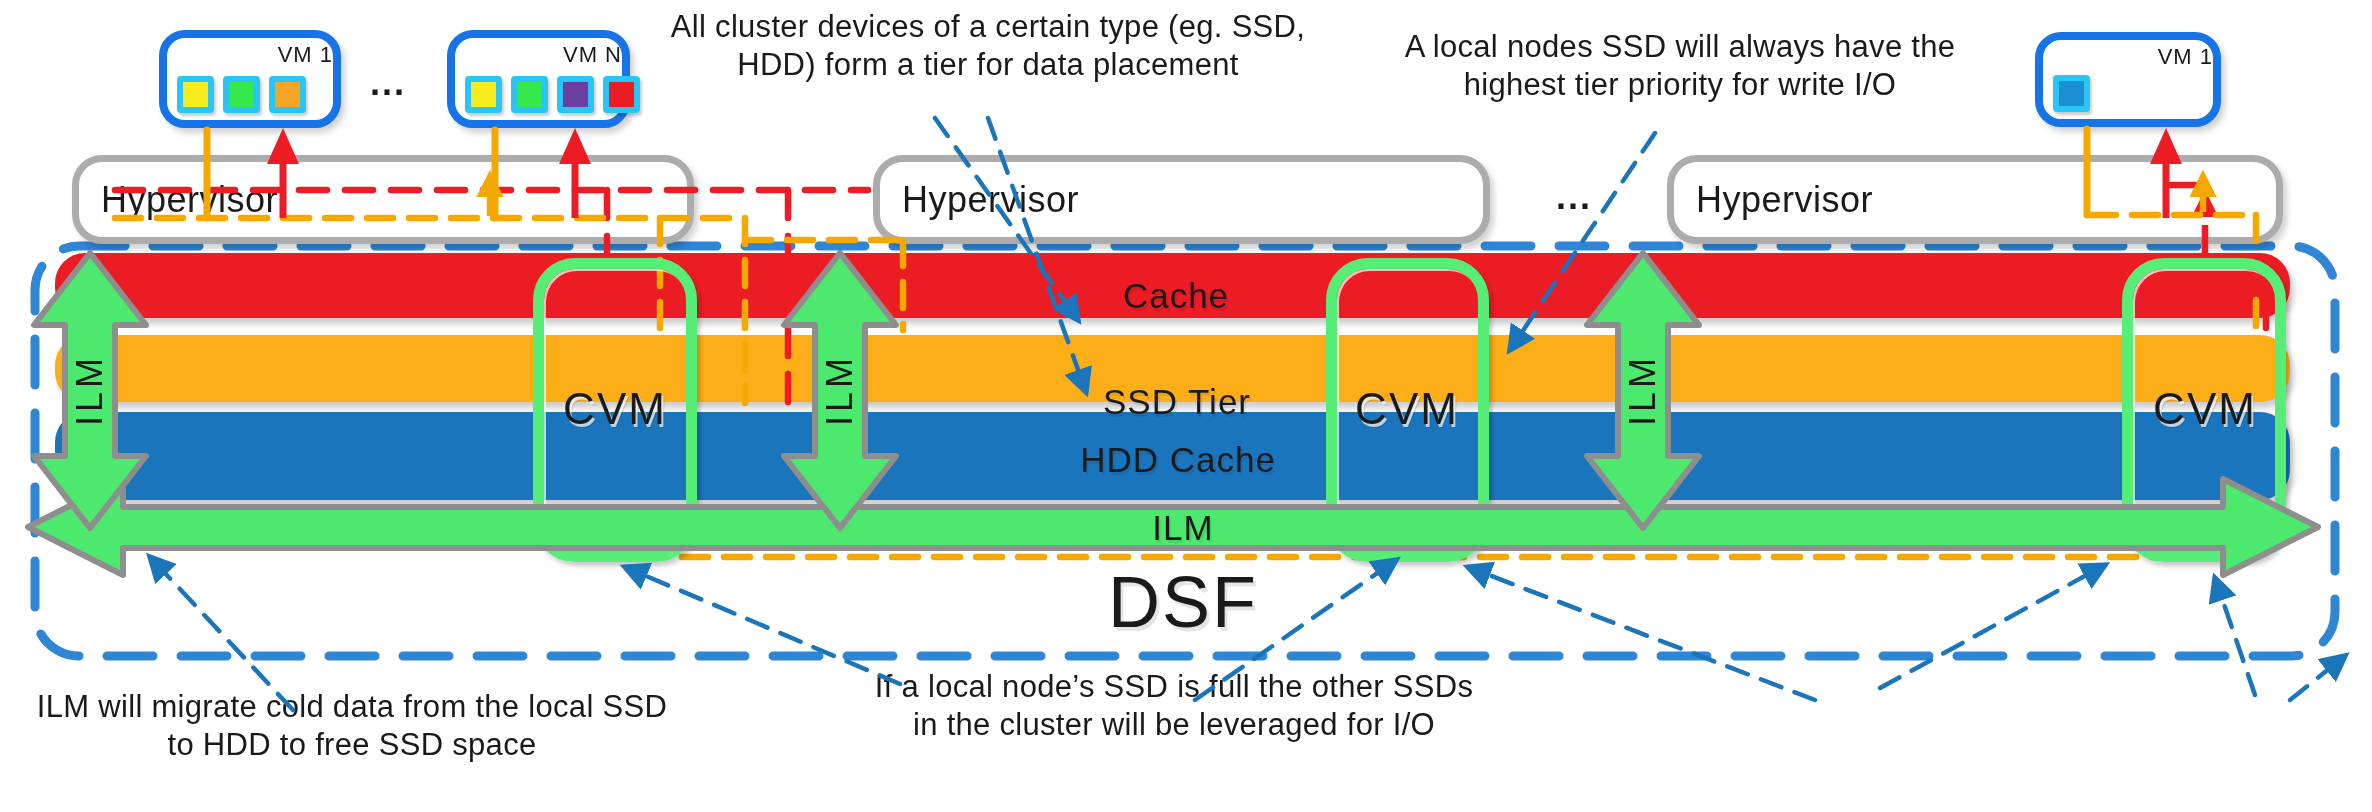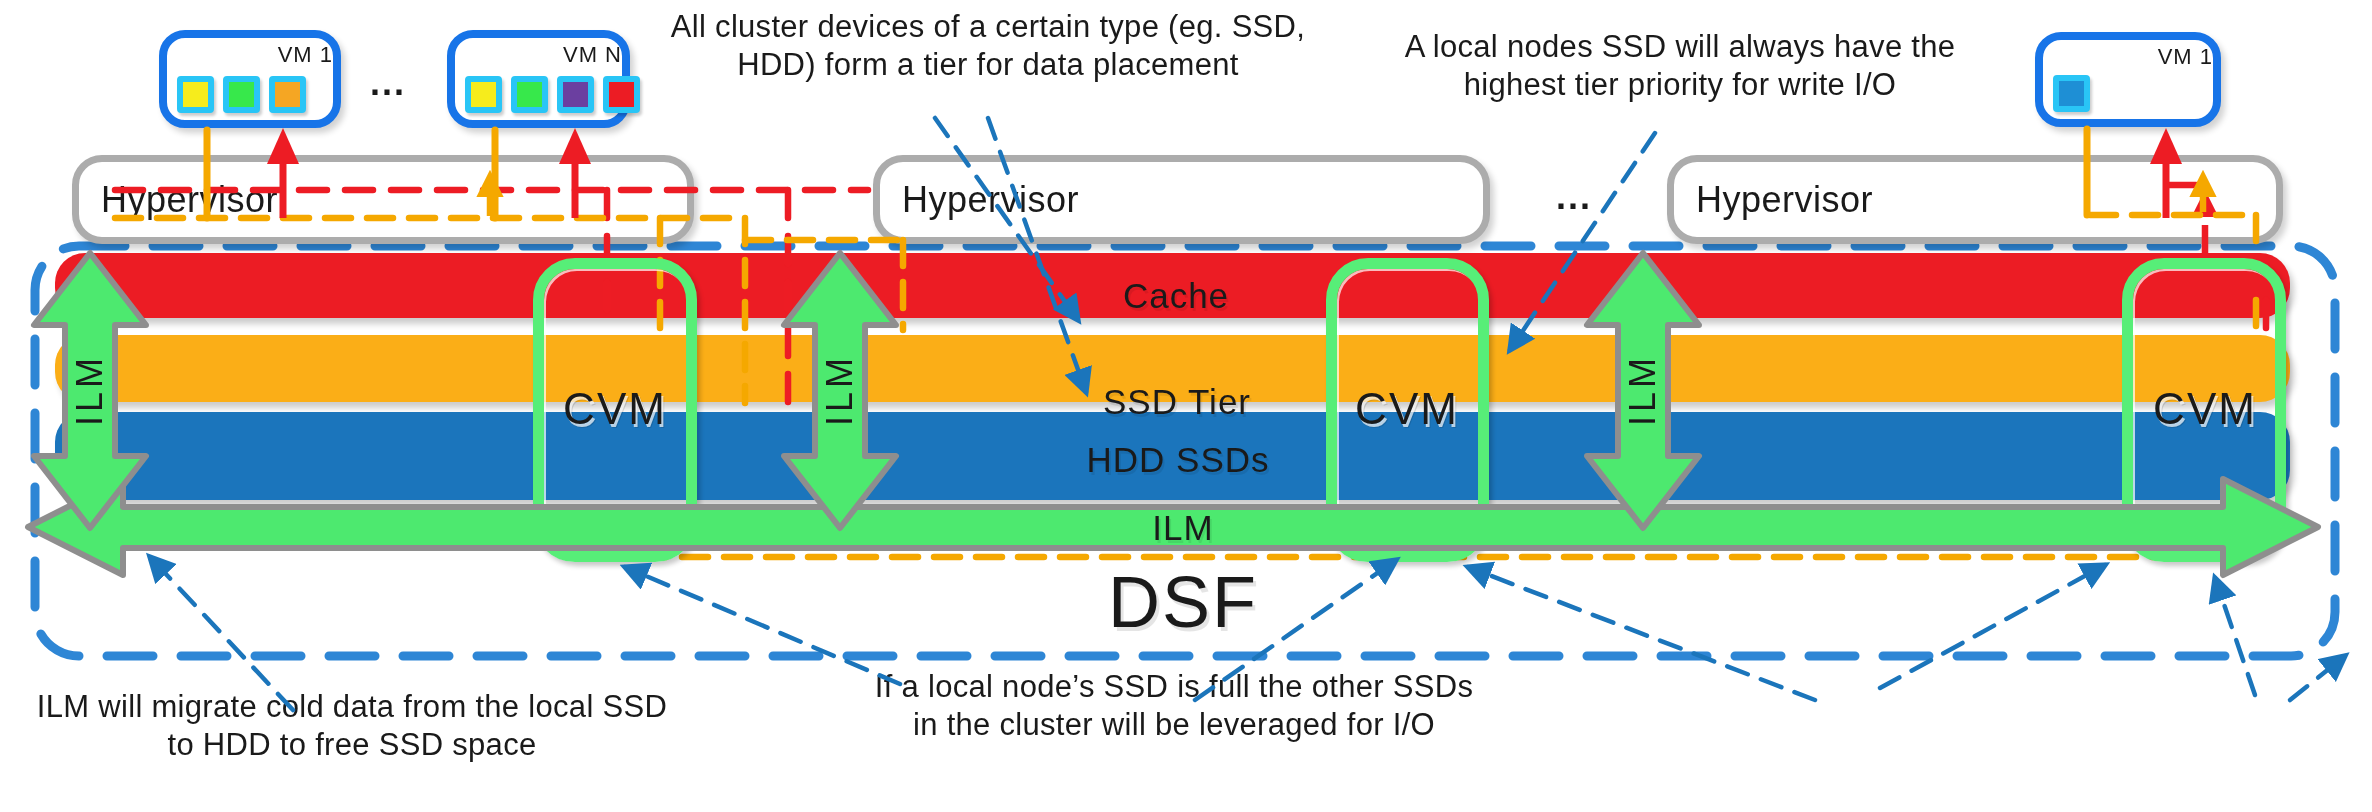--- a/index.html
+++ b/index.html
@@ -146,21 +146,21 @@
 
     <g fill="#4de96f" stroke="#8e8e8e" stroke-width="6" stroke-linejoin="round">
       <path d="M90 253 L34 325 L65 325 L65 456 L34 456 L90 528 L146 456 L115 456 L115 325 L146 325 Z"></path>
       <path d="M840 253 L784 325 L815 325 L815 456 L784 456 L840 528 L896 456 L865 456 L865 325 L896 325 Z"></path>
       <path d="M1643 253 L1587 325 L1618 325 L1618 456 L1587 456 L1643 528 L1699 456 L1668 456 L1668 325 L1699 325 Z"></path>
     </g>
   </svg>
 
   <div class="bar-label" style="left:1176px;top:296px;">Cache</div>
   <div class="bar-label" style="left:1177px;top:366px;margin-top:36px;">SSD Tier</div>
-  <div class="bar-label" style="left:1178px;top:460px;">HDD SSDs</div>
+  <div class="bar-label" style="left:1178px;top:460px;">HDD Cache</div>
   <div class="bar-label" style="left:1183px;top:528px;">ILM</div>
   <div class="dsf-label" style="left:1183px;top:602px;">DSF</div>
 
   <div class="ilm-v-label" style="left:20px;top:320px;">ILM</div>
   <div class="ilm-v-label" style="left:770px;top:320px;">ILM</div>
   <div class="ilm-v-label" style="left:1573px;top:320px;">ILM</div>
 
   <div class="cvm-label" style="left:615px;top:409px;">CVM</div>
   <div class="cvm-label" style="left:1407px;top:409px;">CVM</div>
   <div class="cvm-label" style="left:2205px;top:409px;">CVM</div>

